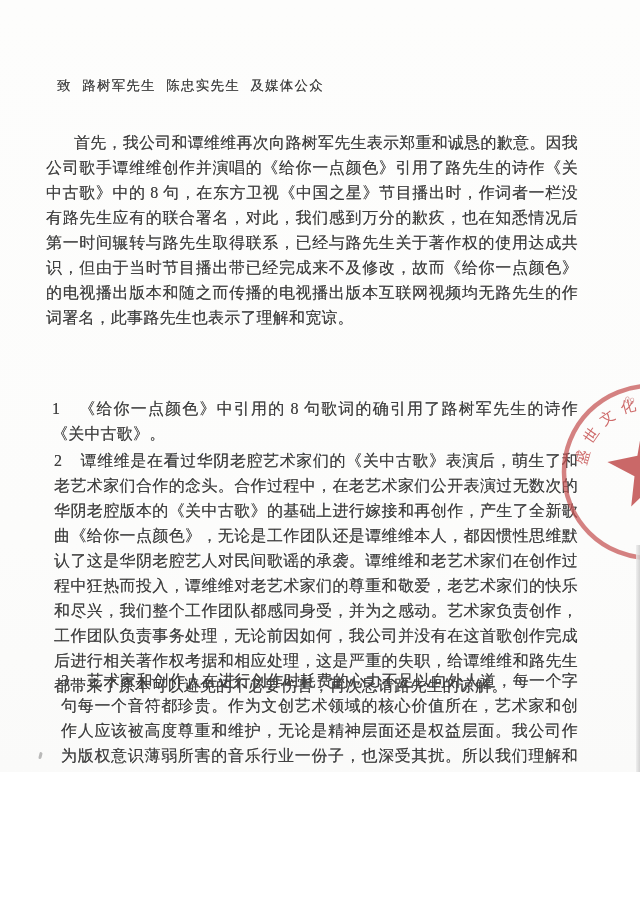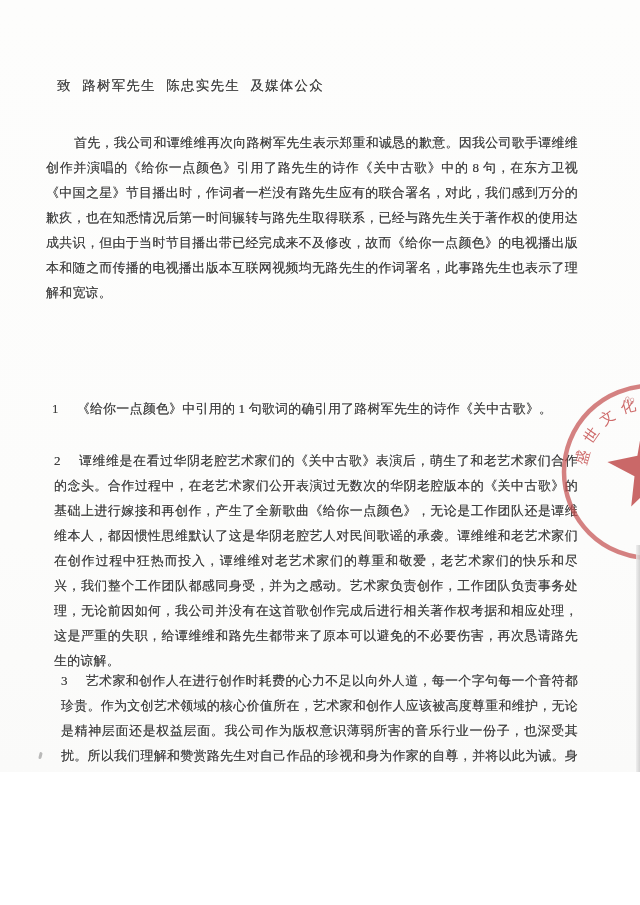--- a/index.html
+++ b/index.html
@@ -6,21 +6,21 @@
   .page{
     position:relative;
     width:640px;height:772px;
     overflow:hidden;
     background:linear-gradient(180deg,#fdfdfc 0%,#fcfcfb 70%,#fafaf9 100%);
     font-family:"Liberation Serif","DejaVu Serif",serif;
   }
   .tb{
     position:absolute;
     color:#414141;
-    font-size:13px;
+    font-size:16px;
     line-height:25px;
     letter-spacing:0.2px;
     text-align:justify;
     text-shadow:0 0 0.5px rgba(70,70,70,0.75);
     margin:0;
   }
   .salutation{
     left:57px;top:73px;
     font-size:13.5px;
     letter-spacing:1.2px;
@@ -81,21 +81,21 @@
 <body>
 
 <div class="page">
 
   <div class="tb salutation">致 路树军先生 陈忠实先生 及媒体公众</div>
 
   <p class="tb indent p1">首先，我公司和谭维维再次向路树军先生表示郑重和诚恳的歉意。因我公司歌手谭维维创作并演唱的《给你一点颜色》引用了路先生的诗作《关中古歌》中的 8 句，在东方卫视《中国之星》节目播出时，作词者一栏没有路先生应有的联合署名，对此，我们感到万分的歉疚，也在知悉情况后第一时间辗转与路先生取得联系，已经与路先生关于著作权的使用达成共识，但由于当时节目播出带已经完成来不及修改，故而《给你一点颜色》的电视播出版本和随之而传播的电视播出版本互联网视频均无路先生的作词署名，此事路先生也表示了理解和宽谅。</p>
 
 
   <p class="tb item i1">
-    <span class="num">1</span><span>《给你一点颜色》中引用的 1 句歌词的确引用了路树军先生的诗作《关中古歌》。</span>
+    <span class="num">1</span><span>《给你一点颜色》中引用的 8 句歌词的确引用了路树军先生的诗作《关中古歌》。</span>
   </p>
 
   <p class="tb item i2">
     <span class="num">2</span><span>谭维维是在看过华阴老腔艺术家们的《关中古歌》表演后，萌生了和老艺术家们合作的念头。合作过程中，在老艺术家们公开表演过无数次的华阴老腔版本的《关中古歌》的基础上进行嫁接和再创作，产生了全新歌曲《给你一点颜色》，无论是工作团队还是谭维维本人，都因惯性思维默认了这是华阴老腔艺人对民间歌谣的承袭。谭维维和老艺术家们在创作过程中狂热而投入，谭维维对老艺术家们的尊重和敬爱，老艺术家们的快乐和尽兴，我们整个工作团队都感同身受，并为之感动。艺术家负责创作，工作团队负责事务处理，无论前因如何，我公司并没有在这首歌创作完成后进行相关著作权考据和相应处理，这是严重的失职，给谭维维和路先生都带来了原本可以避免的不必要伤害，再次恳请路先生的谅解。</span>
   </p>
 
   <p class="tb item i3">
     <span class="num">3</span><span>艺术家和创作人在进行创作时耗费的心力不足以向外人道，每一个字句每一个音符都珍贵。作为文创艺术领域的核心价值所在，艺术家和创作人应该被高度尊重和维护，无论是精神层面还是权益层面。我公司作为版权意识薄弱所害的音乐行业一份子，也深受其扰。所以我们理解和赞赏路先生对自己作品的珍视和身为作家的自尊，并将以此为诫。身体力行地为著作权等相关知识产权的维护恪守底线。</span>
   </p>
 

